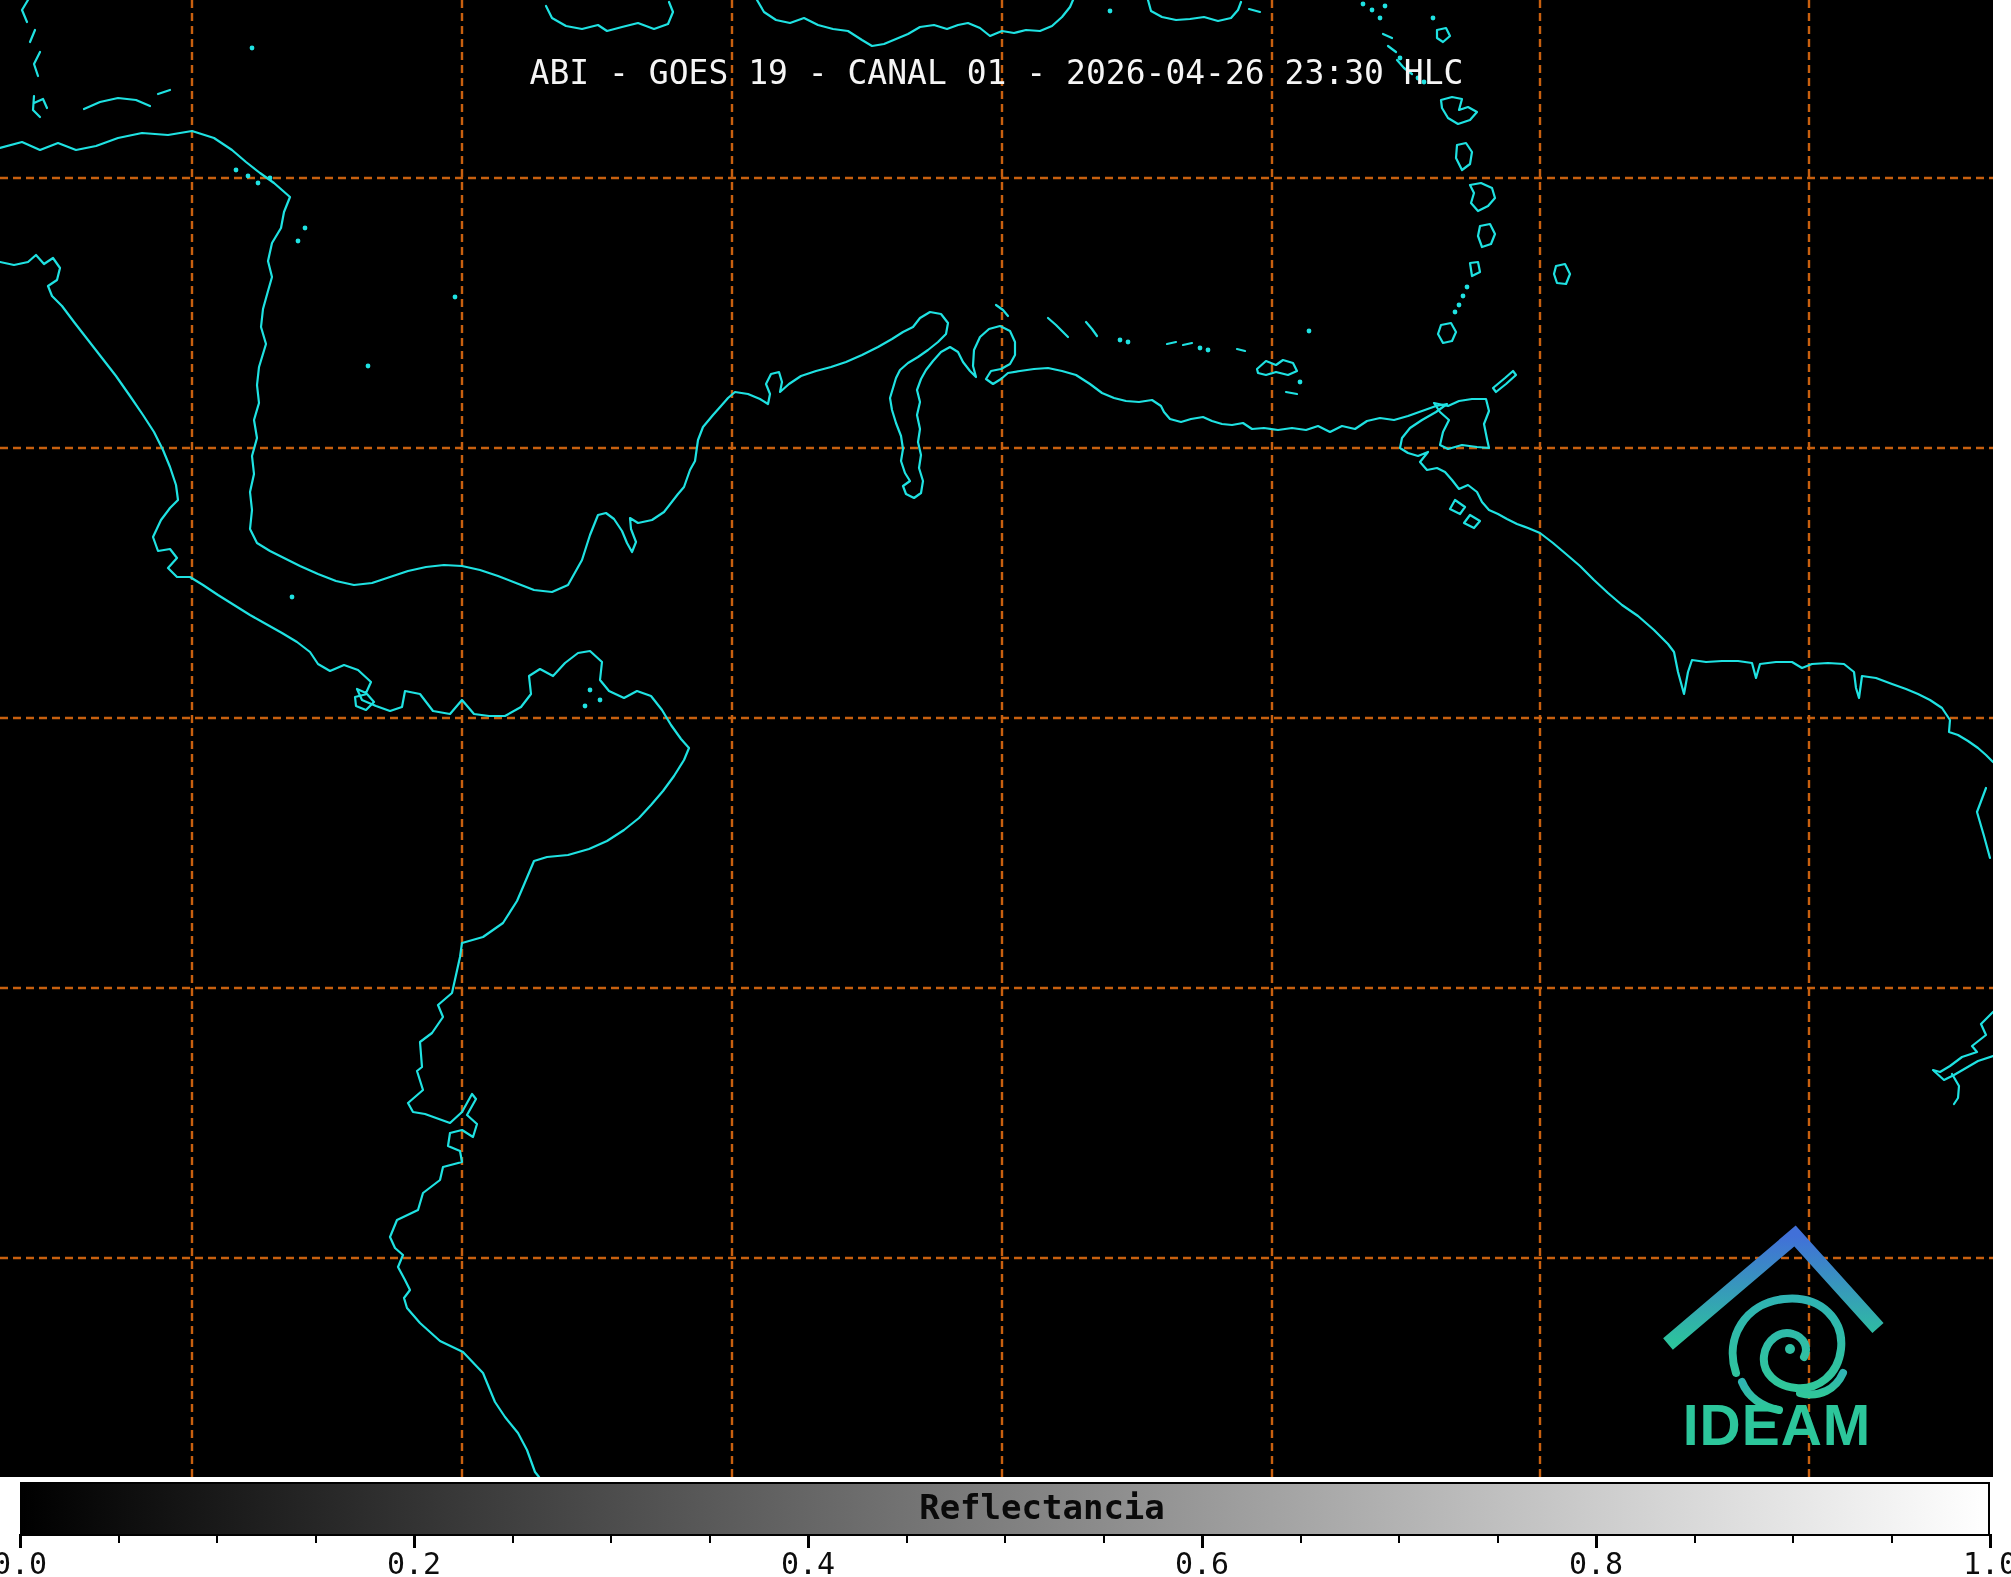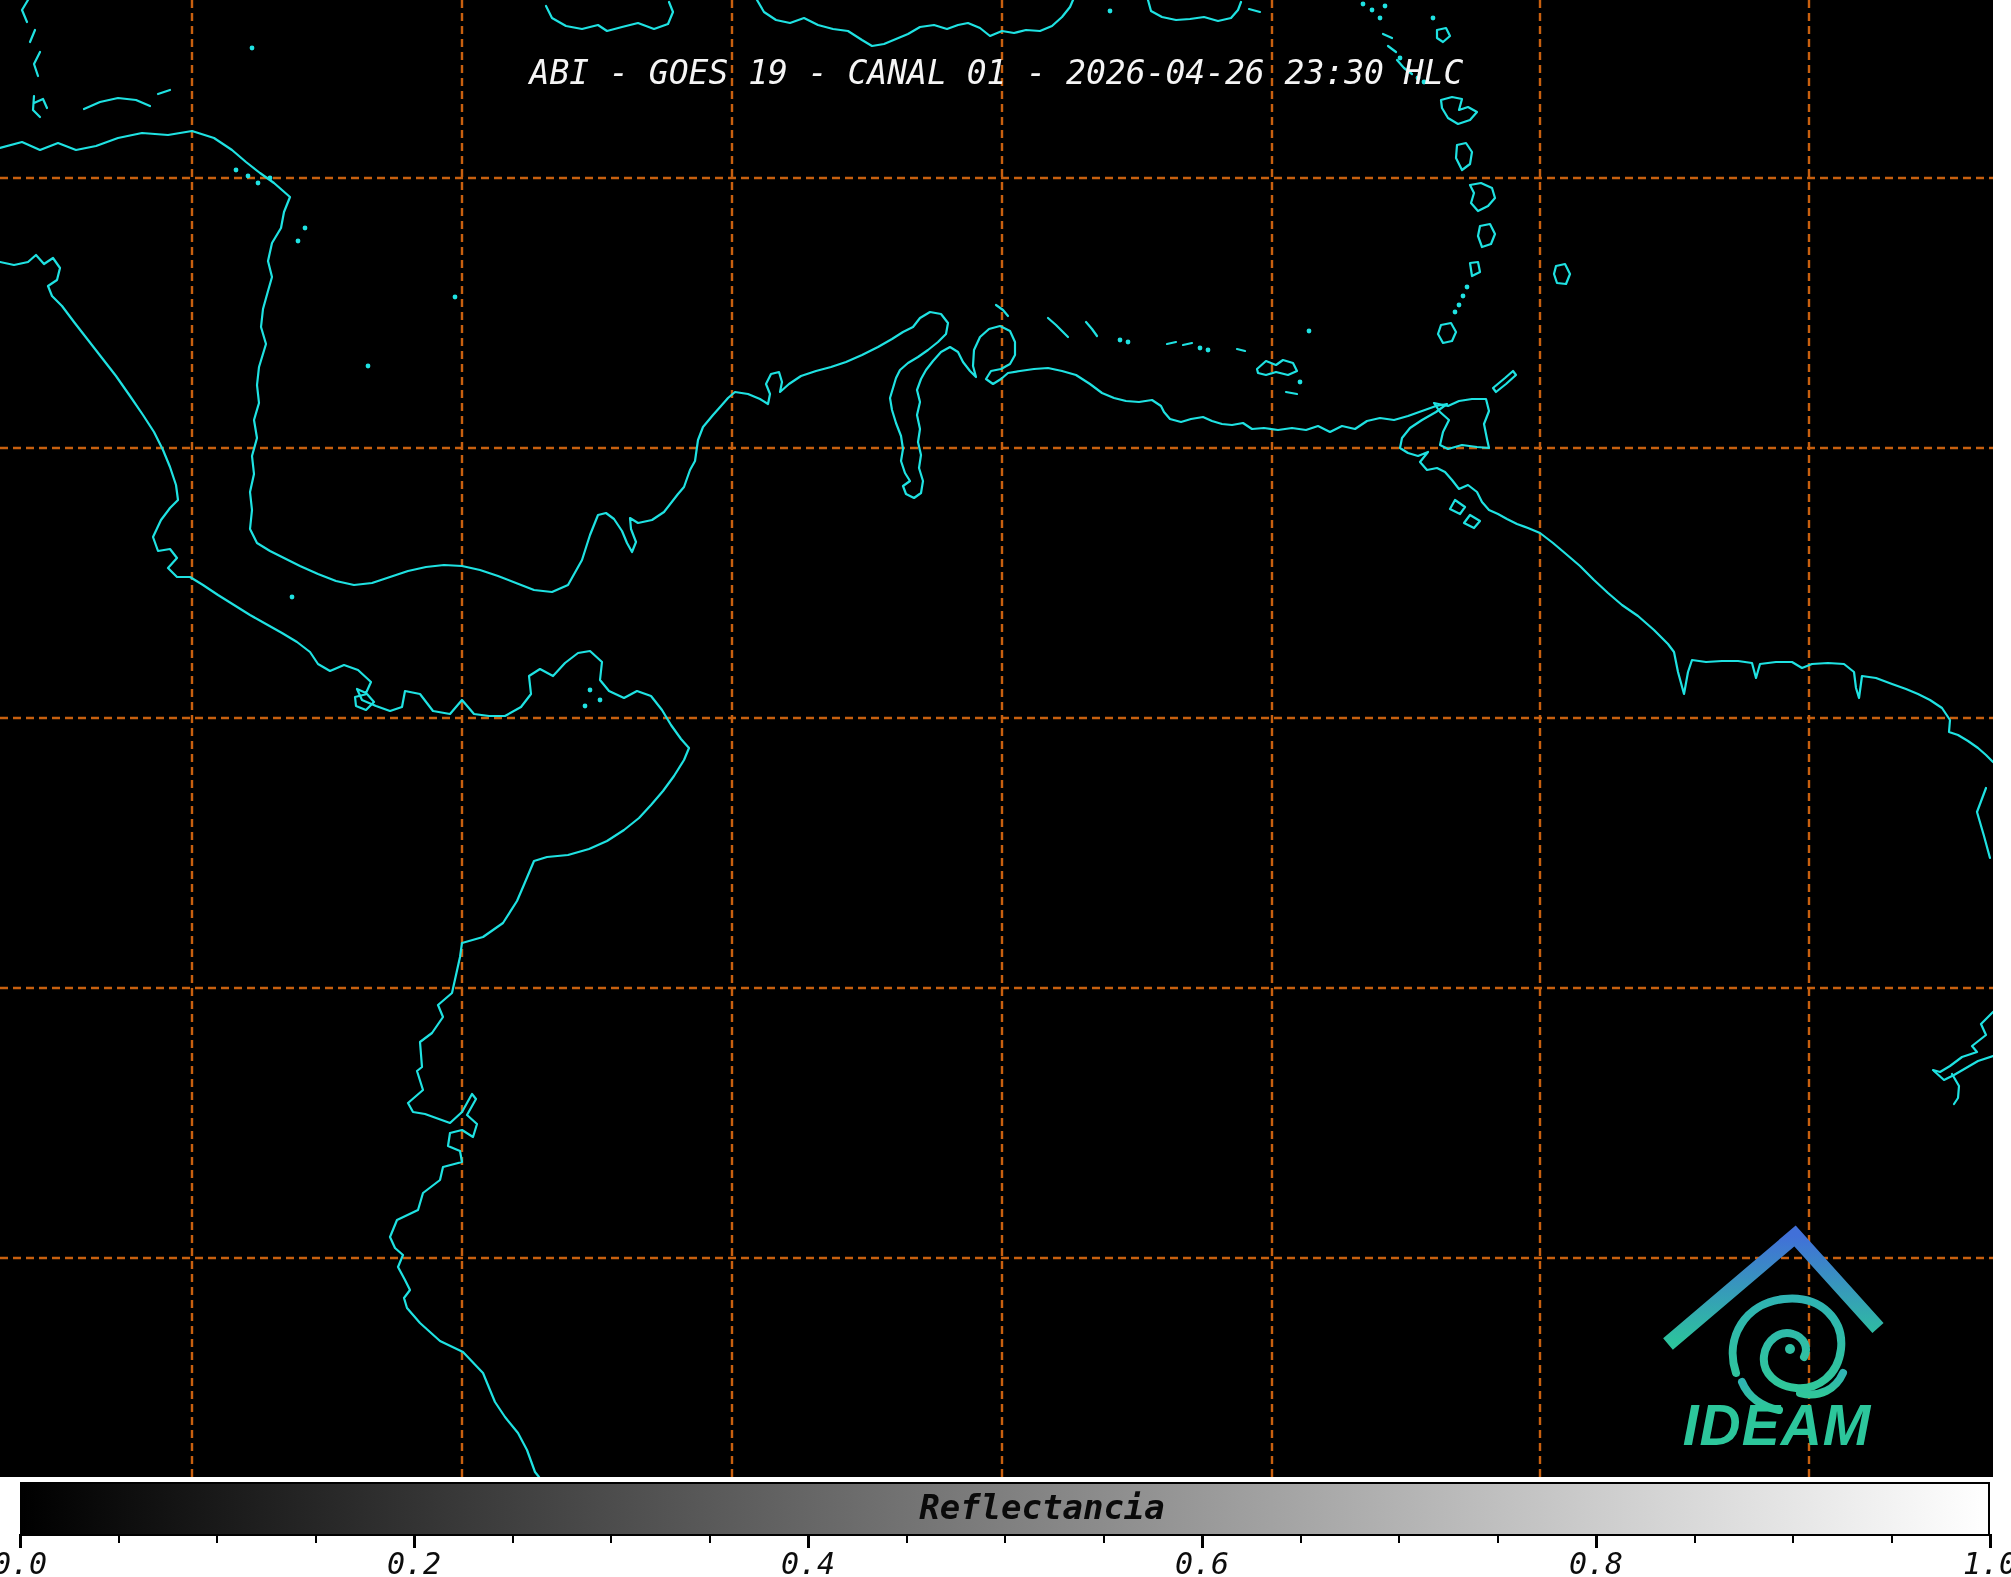--- a/index.html
+++ b/index.html
@@ -1,17 +1,17 @@
 <!DOCTYPE html>
 <html><head>
 <meta charset="utf-8">
 <style>
   html,body{margin:0;padding:0;background:#888;}
   .fig{position:relative;width:2011px;height:1577px;background:#ffffff;overflow:hidden;
-       font-family:"DejaVu Sans Mono","Liberation Mono",monospace;font-style:italic;}
+       font-family:"DejaVu Sans Mono","Liberation Mono",monospace;}
   .map{position:absolute;left:0;top:0;width:1993px;height:1477px;background:#000;overflow:hidden;}
   .map svg{position:absolute;left:0;top:0;}
   .map-title{position:absolute;left:0;top:53px;width:1993px;text-align:center;
              color:#f5f5f5;font-size:33px;letter-spacing:0px;white-space:pre;}
   .logo{position:absolute;left:1650px;top:1225px;width:250px;height:232px;}
   
   .cbar{position:absolute;left:20px;top:1482px;width:1966px;height:50px;
         border:2px solid #000;}
   .cbar-grad{position:absolute;left:0;top:0;width:100%;height:100%;}
   .cbar-label{position:absolute;left:20px;top:1487px;width:1970px;text-align:center;

